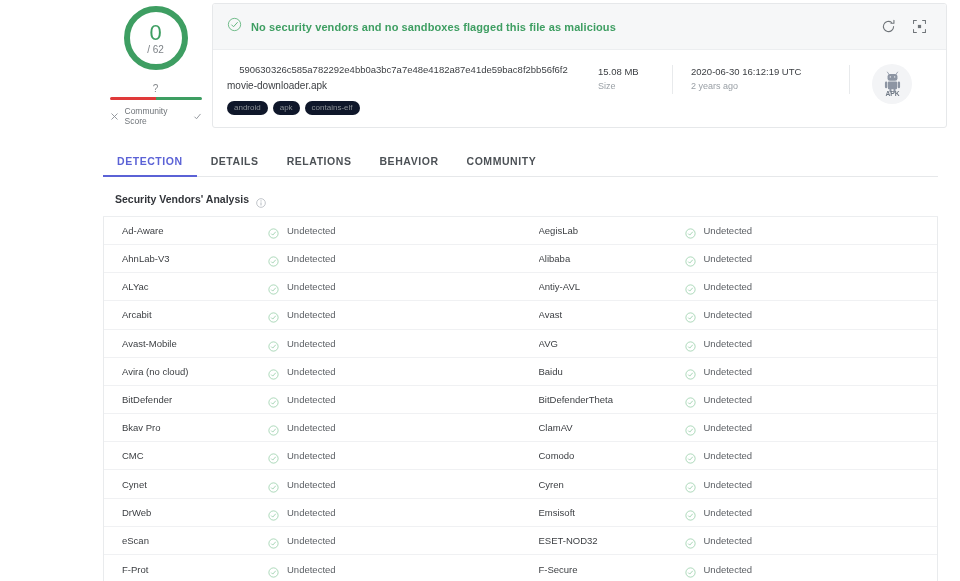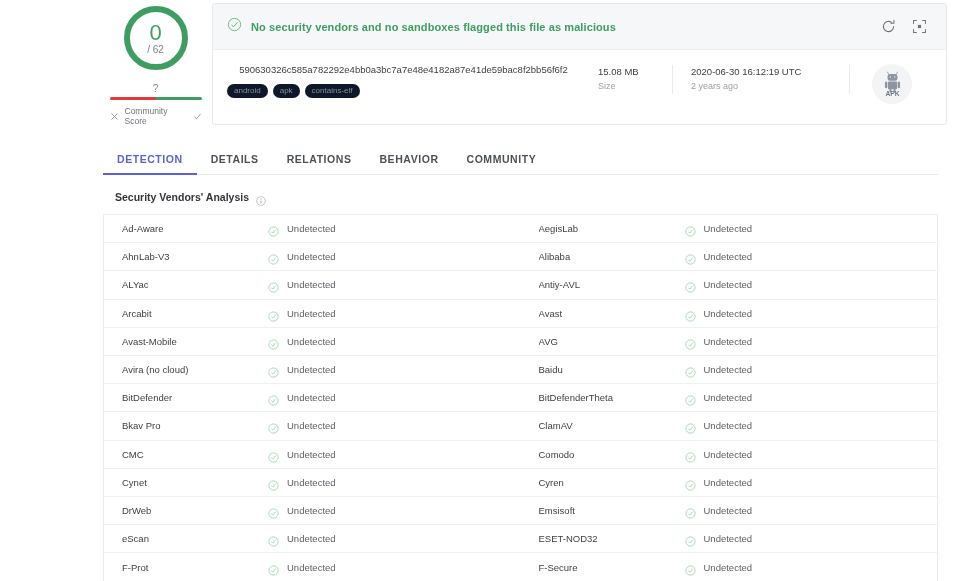--- a/index.html
+++ b/index.html
@@ -361,20 +361,21 @@
               </g>
               <rect x="8.1" y="8.1" width="3.8" height="3.8" fill="#6f7479"></rect>
             </svg>
           </span>
         </div>
       </div>
 
       <div class="file-body">
         <div class="file-main">
           <div class="file-hash">590630326c585a782292e4bb0a3bc7a7e48e4182a87e41de59bac8f2bb56f6f2</div>
+          <div class="file-name">movie-downloader.apk</div>
           <div class="tags">
             <span class="tag">android</span>
             <span class="tag">apk</span>
             <span class="tag">contains-elf</span>
           </div>
         </div>
 
         <div class="file-meta">
           <div class="meta-col">
             <div class="meta-val">15.08 MB</div>

